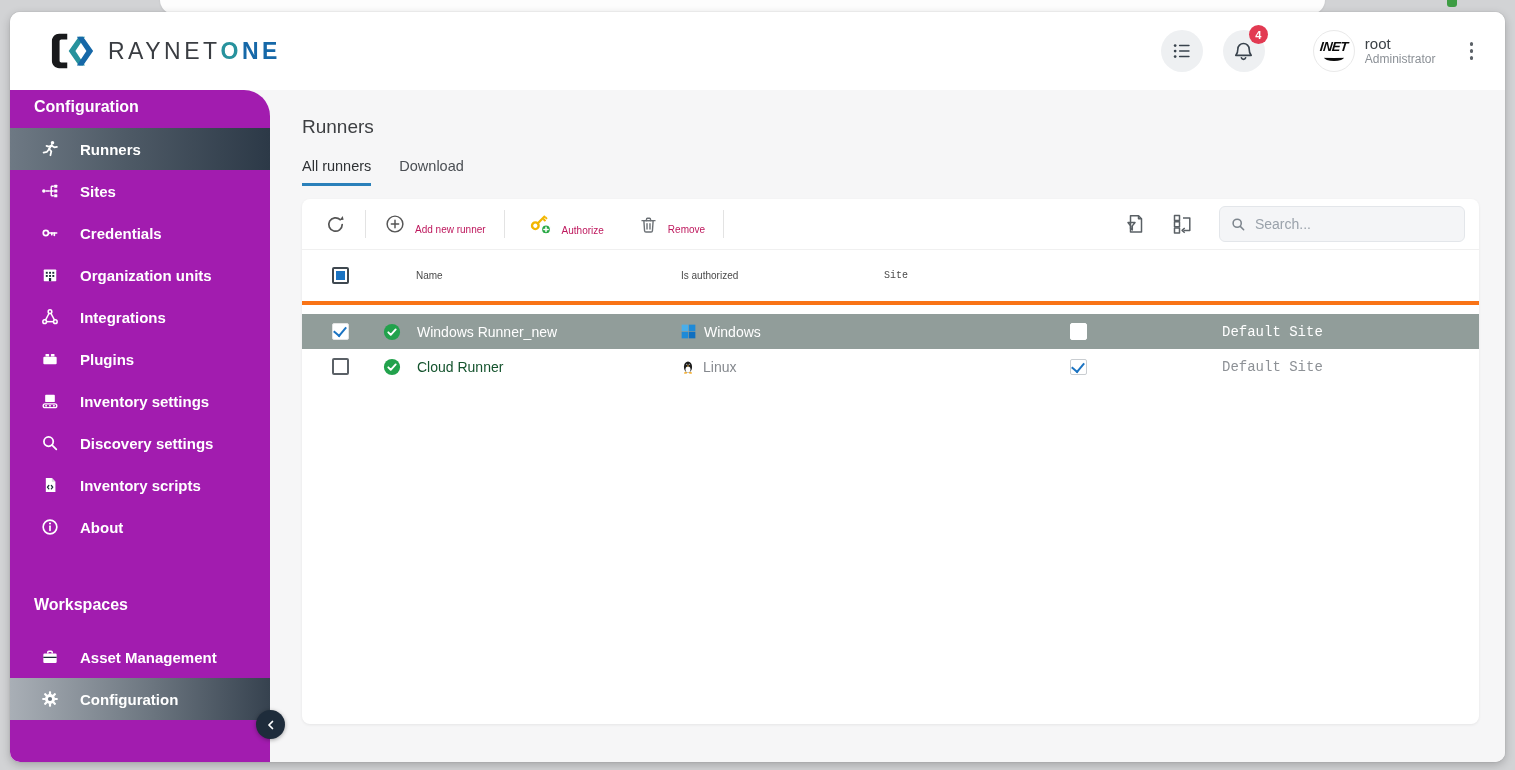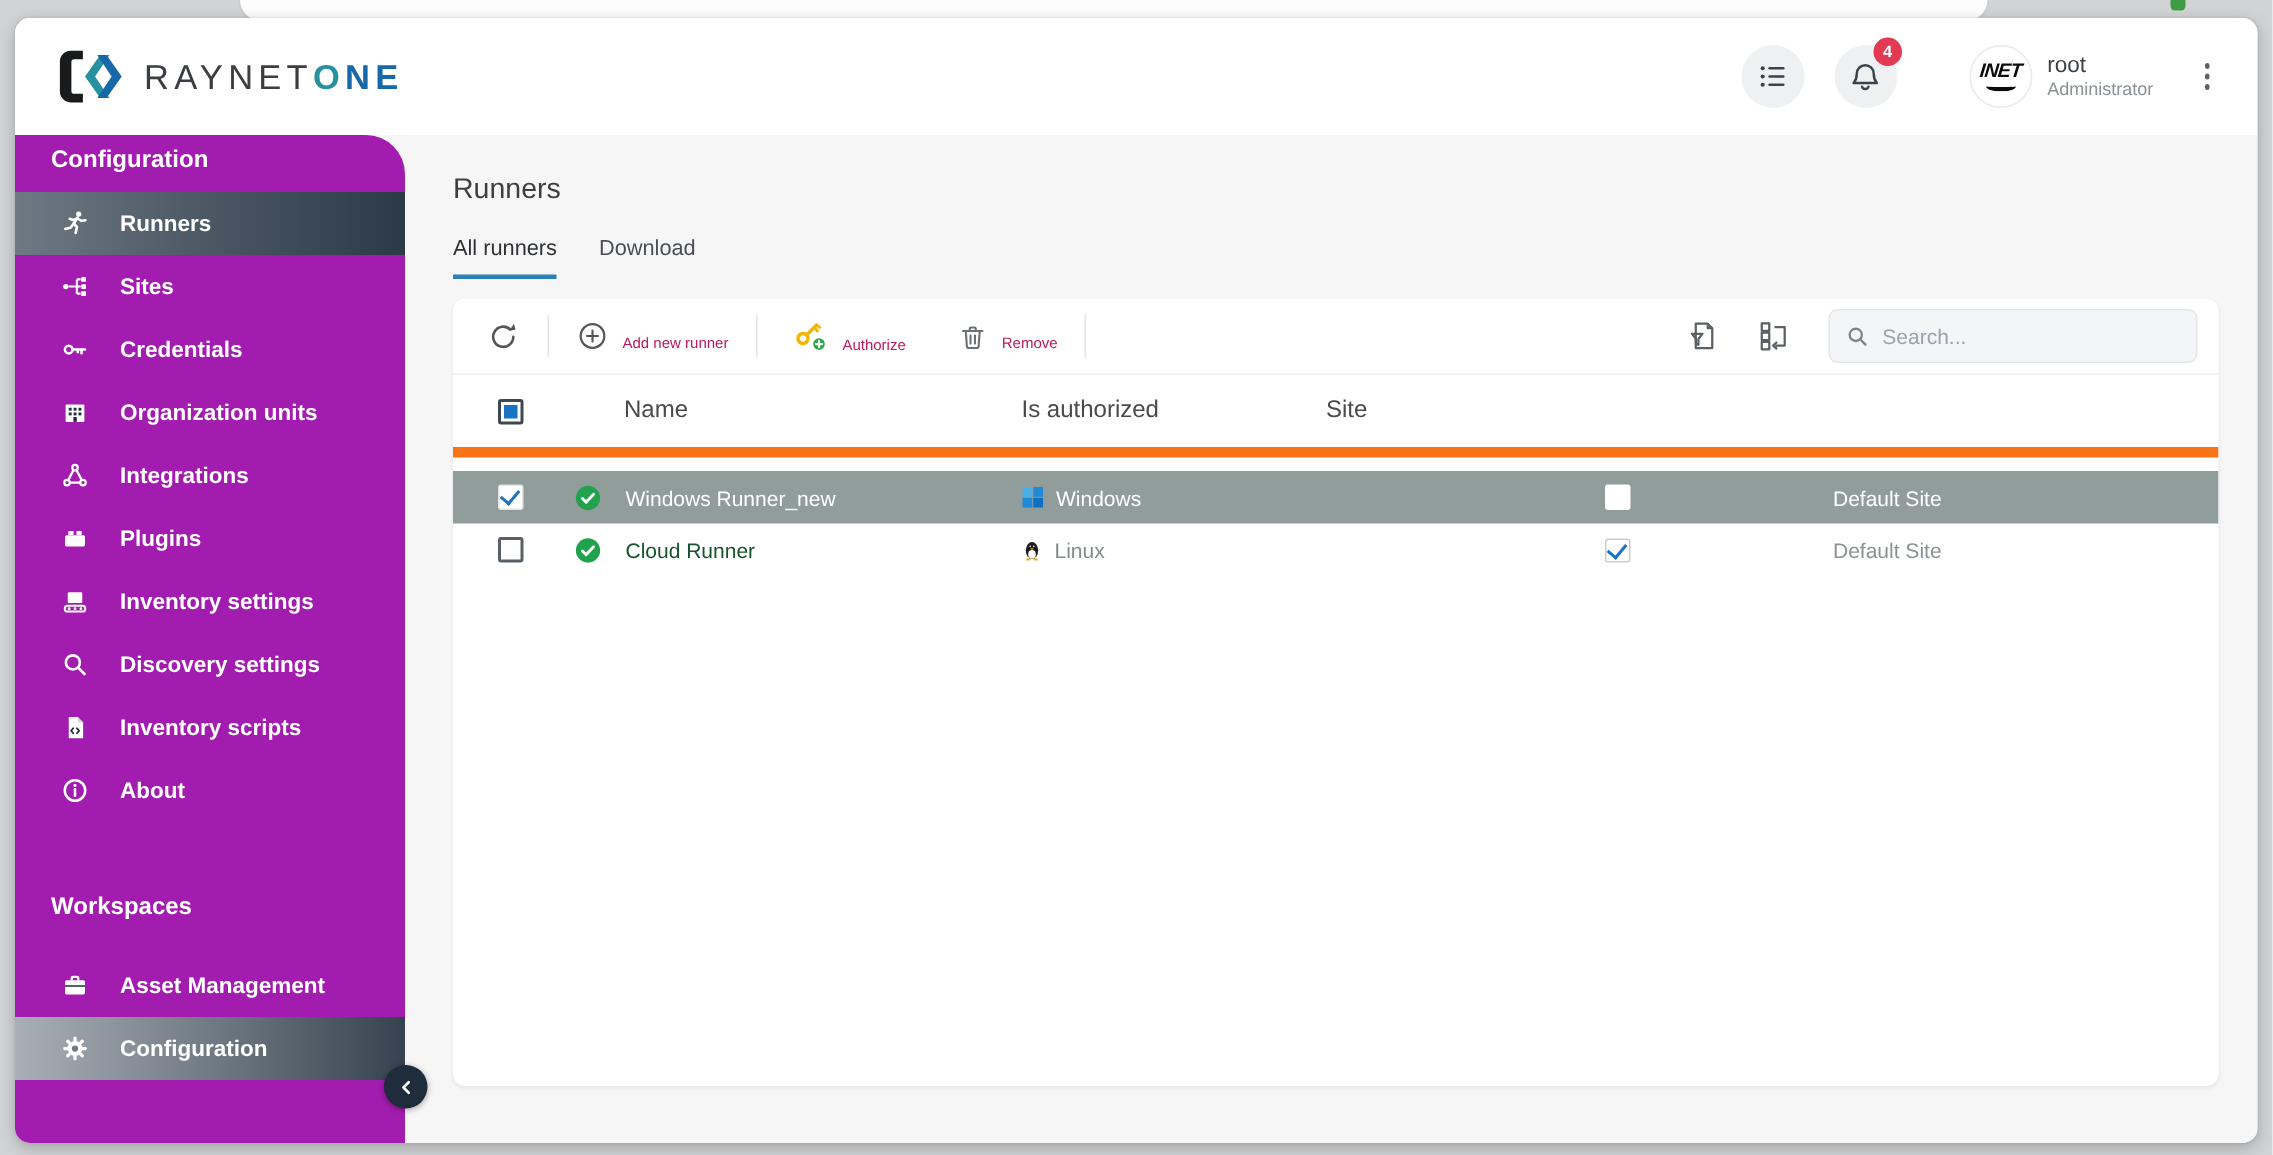--- a/index.html
+++ b/index.html
@@ -7,21 +7,21 @@
   body { font-family:"Liberation Sans","DejaVu Sans",sans-serif; background:#d2d3d5; position:relative; }
 
   
   .remnant { position:absolute; left:160px; top:-14px; width:1165px; height:28px; background:#fdfdfd; border-radius:14px; box-shadow:0 1px 2px rgba(0,0,0,.08); }
   .remnant-dot { position:absolute; left:1447px; top:0; width:10px; height:7px; background:#3e9d44; border-radius:0 0 3px 3px; }
 
   
   .app { position:absolute; left:10px; top:12px; width:1495px; height:750px; background:#ffffff; border-radius:10px; overflow:hidden; box-shadow:0 3px 10px rgba(0,0,0,.22), 0 0 0 1px rgba(0,0,0,.03); }
 
   
-  .app-header { height:78px; background:#fff; display:flex; align-items:center; padding:0 26px 0 28px; }
+  .app-header { height:78px; background:#fff; display:flex; align-items:center; padding:0 26px 0 40px; }
   .logo { display:flex; align-items:center; gap:12px; }
   .logo-word { font-size:23px; font-weight:500; letter-spacing:3.5px; color:#3a3d42; }
   .logo-word .o { color:#27929d; font-weight:600; }
   .logo-word .ne { color:#1668a8; font-weight:600; }
   .hdr-right { margin-left:auto; display:flex; align-items:center; }
   .circle-btn { width:42px; height:42px; border-radius:50%; background:#eef0f2; display:flex; align-items:center; justify-content:center; position:relative; cursor:pointer; }
   .circle-btn + .circle-btn { margin-left:20px; }
   .badge { position:absolute; top:-5px; right:-3px; min-width:19px; height:19px; border-radius:10px; background:#e23a52; color:#fff; font-size:11px; font-weight:700; display:flex; align-items:center; justify-content:center; padding:0 4px; }
   .user { display:flex; align-items:center; margin-left:48px; cursor:pointer; }
   .avatar { width:42px; height:42px; border-radius:50%; background:#fff; border:1px solid #e9e9e9; display:flex; flex-direction:column; align-items:center; justify-content:center; overflow:hidden; }
@@ -65,22 +65,22 @@
   .searchbox { width:246px; height:36px; background:#f4f5f7; border:1px solid #e3e6ea; border-radius:6px; display:flex; align-items:center; padding:0 10px; gap:8px; }
   .searchbox input { border:none; outline:none; background:transparent; font-size:14px; color:#4b4f54; width:100%; font-family:inherit; }
   .searchbox input::placeholder { color:#9aa2ab; }
 
   
   .trow { display:flex; align-items:center; }
   .col-select { flex:0 0 81px; padding-left:30px; display:flex; align-items:center; }
   .col-name { flex:0 0 298px; display:flex; align-items:center; gap:16px; }
   .col-os { flex:0 0 338px; display:flex; align-items:center; gap:8px; }
   .col-auth { flex:0 0 203px; padding-left:51px; display:flex; align-items:center; }
-  .col-site { flex:1; }
-  .thead { height:55px; border-bottom:7px solid #f97316; font-size:16px; color:#4a4a4a; }
+  .col-site { flex:1;font-family:Liberation Mono, monospace; }
+  .thead { height:55px; border-bottom:4px solid #f97316; font-size:10px; color:#4a4a4a; }
   .thead .hd-name { margin-left:33px; }
   .tspacer { height:9px; }
   .drow { height:35px; font-size:14px; cursor:pointer; }
   .drow.selected { background:#919d9a; color:#fff; }
   .drow.selected .os-txt, .drow.selected .site-txt { color:#fff; }
   .drow .name-txt { color:#14532d; }
   .drow.selected .name-txt { color:#fff; }
   .os-txt { color:#85898e; }
   .site-txt { color:#8d9196; }
 

